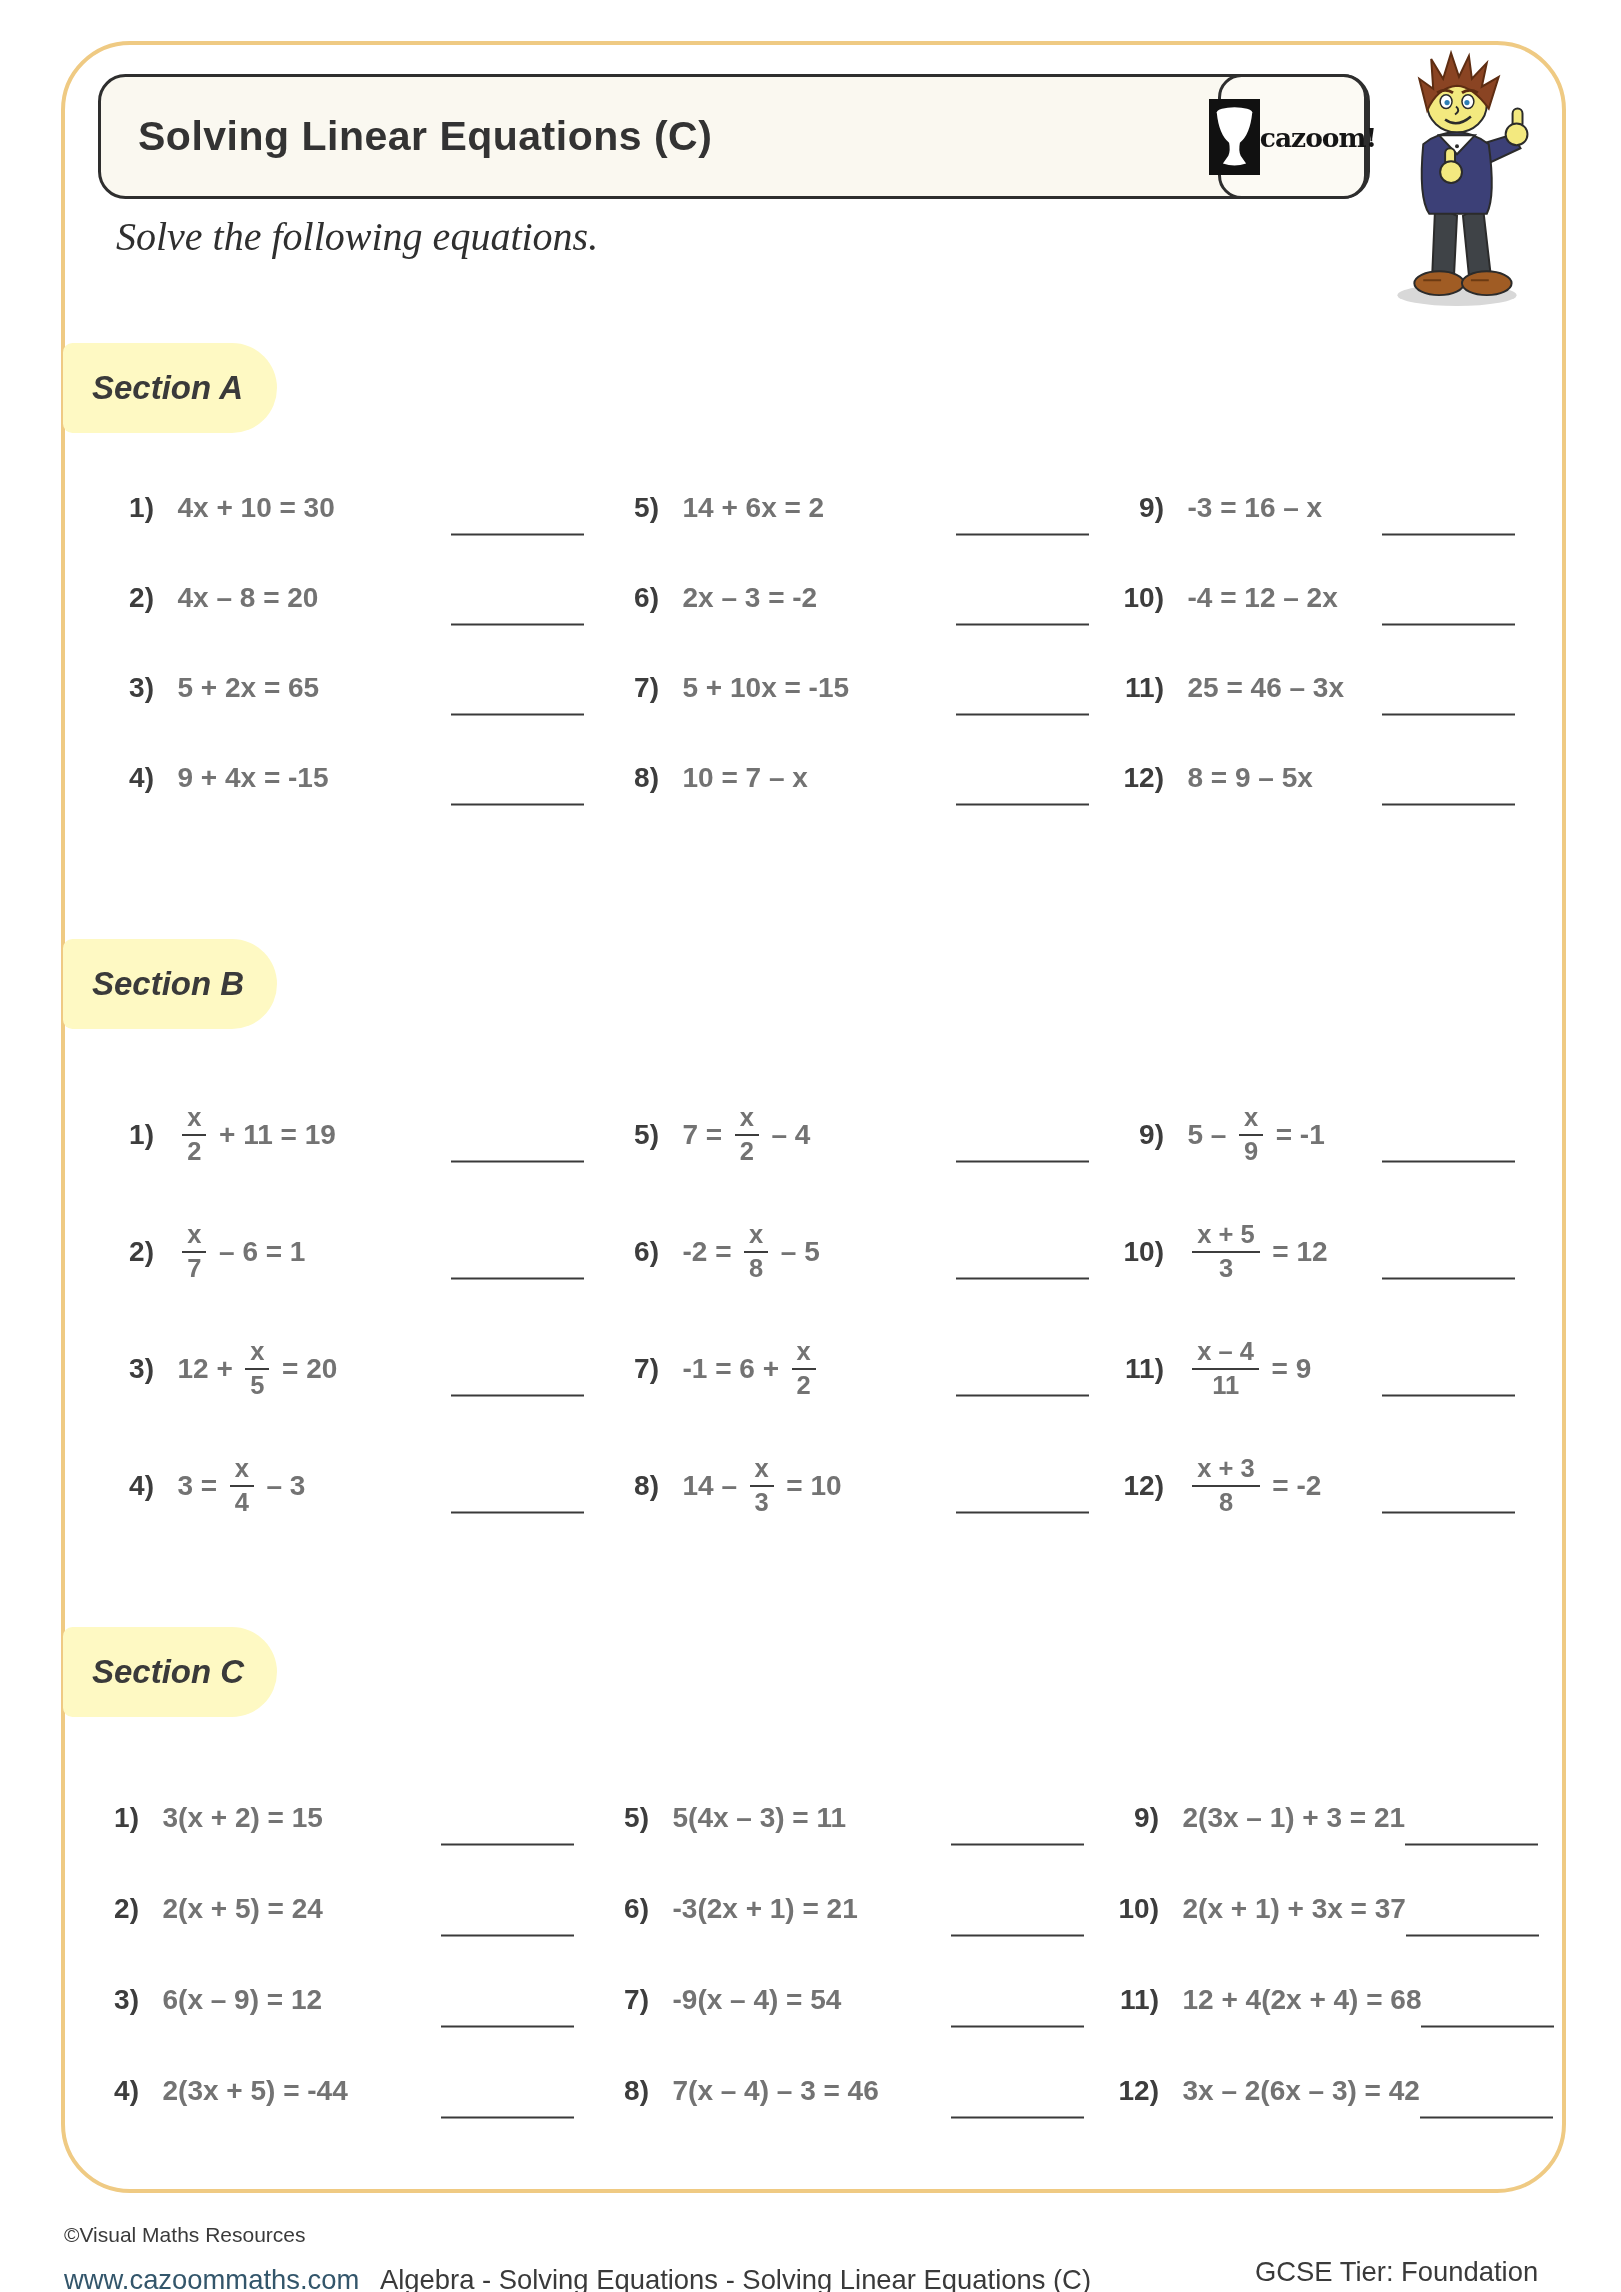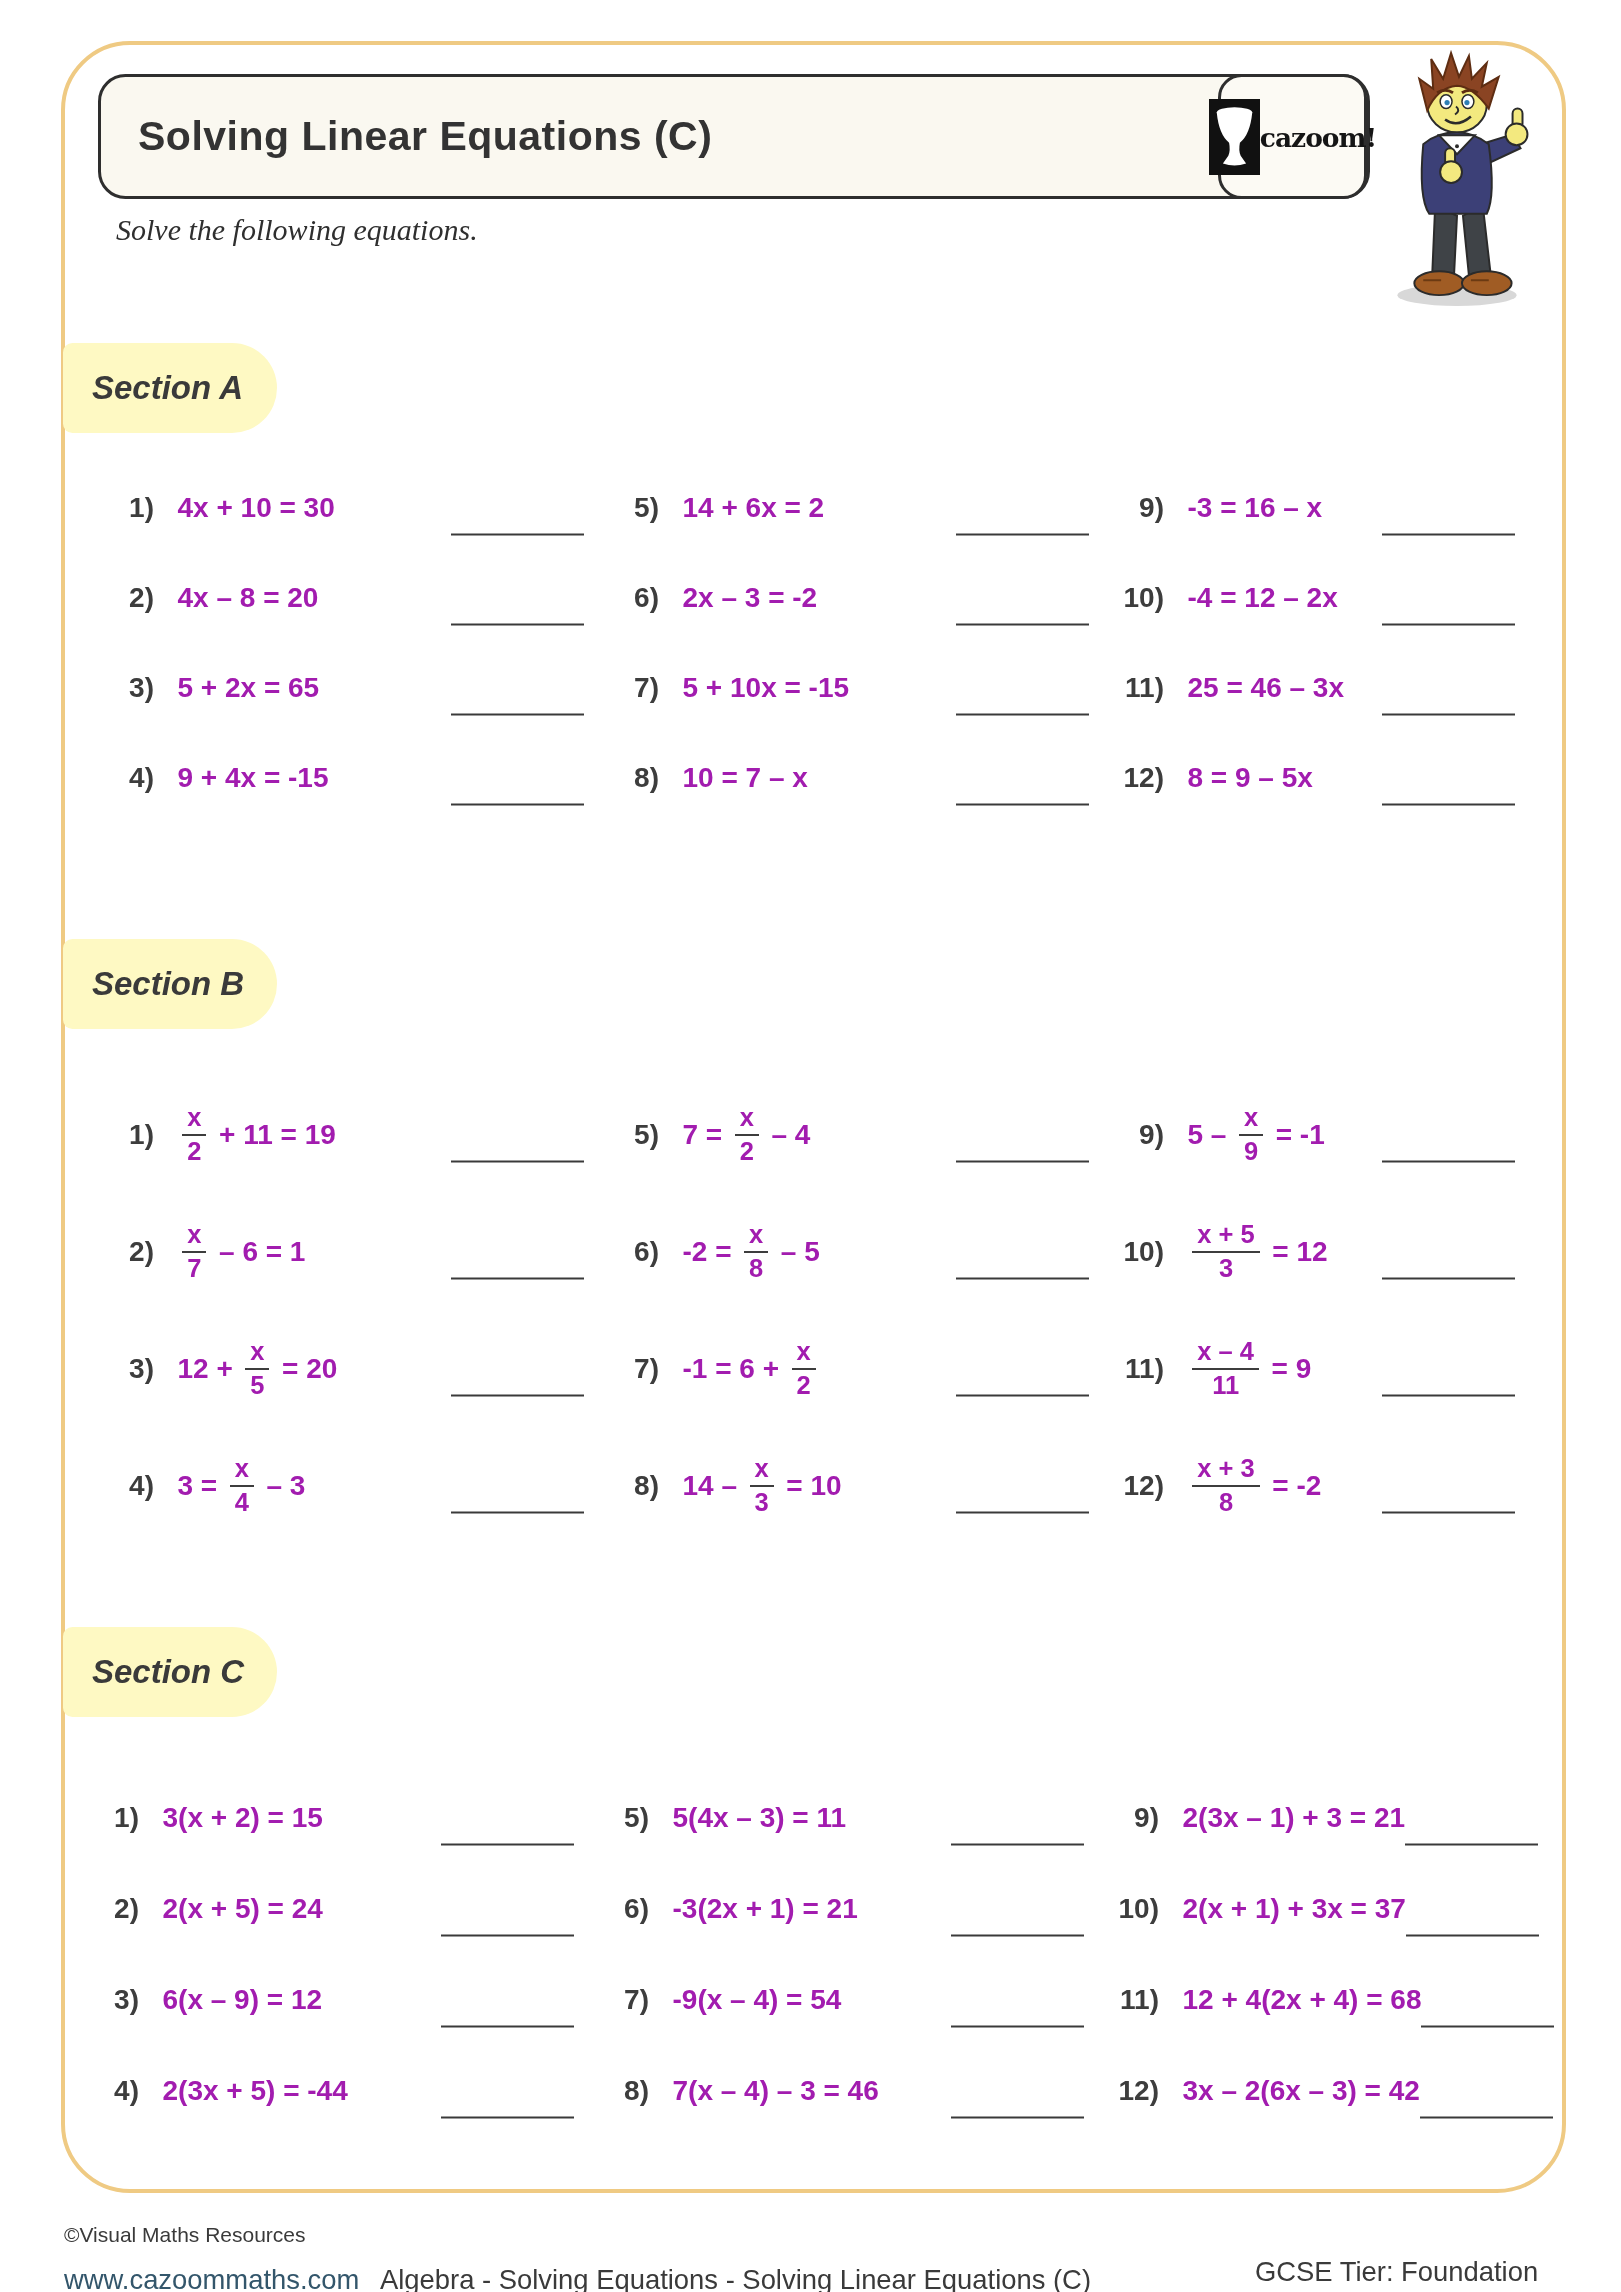--- a/index.html
+++ b/index.html
@@ -28,21 +28,21 @@
   }
   .logo-square { width:63px; height:76px; background:#111111; display:flex; align-items:center; justify-content:center; }
   .logo-word {
     font-family:"DejaVu Serif", serif; font-weight:bold; font-size:26.5px;
     color:#151515; letter-spacing:-1px; margin-top:2px;
   }
   .mascot { position:absolute; left:1374px; top:49px; width:167px; height:263px; z-index:3; }
   .instructions {
     position:absolute; left:116px; top:208px;
     font-family:"Liberation Serif", serif; font-style:italic;
-    font-size:30px; color:#2F2F2F; line-height:1.45;
+    font-size:40px; color:#2F2F2F; line-height:1.45;
   }
   .sec-label {
     position:absolute; left:63px; width:214px; height:90px;
     background:#fef9c3; border-radius:9.8px 47px 47px 9.8px;
     display:flex; align-items:center; padding-left:29px;
     font-family:Liberation Sans, sans-serif; font-style:italic; font-weight:bold;
     font-size:33px; color:#3A3A3A; z-index:2;
   }
   #label-a { top:343px; }
   #label-b { top:939px; }
@@ -51,21 +51,21 @@
   #qa { left:93px; top:463px;  width:1436px; grid-template-rows:repeat(4,90px);  grid-template-columns:505px 505px 426px; }
   #qb { left:93px; top:1076px; width:1436px; grid-template-rows:repeat(4,117px); grid-template-columns:505px 505px 426px; }
   #qc { left:78px; top:1772px; width:1449px; grid-template-rows:repeat(4,91px);  grid-template-columns:510px 510px 429px; }
   .q { display:flex; align-items:center; padding-right:13.7px; }
   .qnum {
     width:61px; flex:none; text-align:right;
     font-weight:bold; font-size:28px; color:#3D3D3D;
   }
   .qeq {
     margin-left:23.5px; display:inline-flex; align-items:center;
-    font-weight:bold; font-size:28px; color:#a21caf; white-space:pre;
+    font-weight:bold; font-size:28px; color:#737373; white-space:pre;
   }
   .frac { display:inline-flex; flex-direction:column; align-items:center; margin:0 4.9px; line-height:1; font-size:25.5px; }
   .fnum { border-bottom:2.9px solid #3D3D3D; padding:0 4.9px 3.9px; }
   .fden { padding-top:2.9px; }
   .qline {
     margin-left:auto; width:133px; flex:none; height:0;
     border-bottom:2px solid #3A3A3A; transform:translateY(26.5px);
   }
   .footer { position:absolute; left:0; top:0; width:100%; }
   .footer-copy { position:absolute; left:64px; top:2223px; font-size:21px; color:#3A3A3A; }

